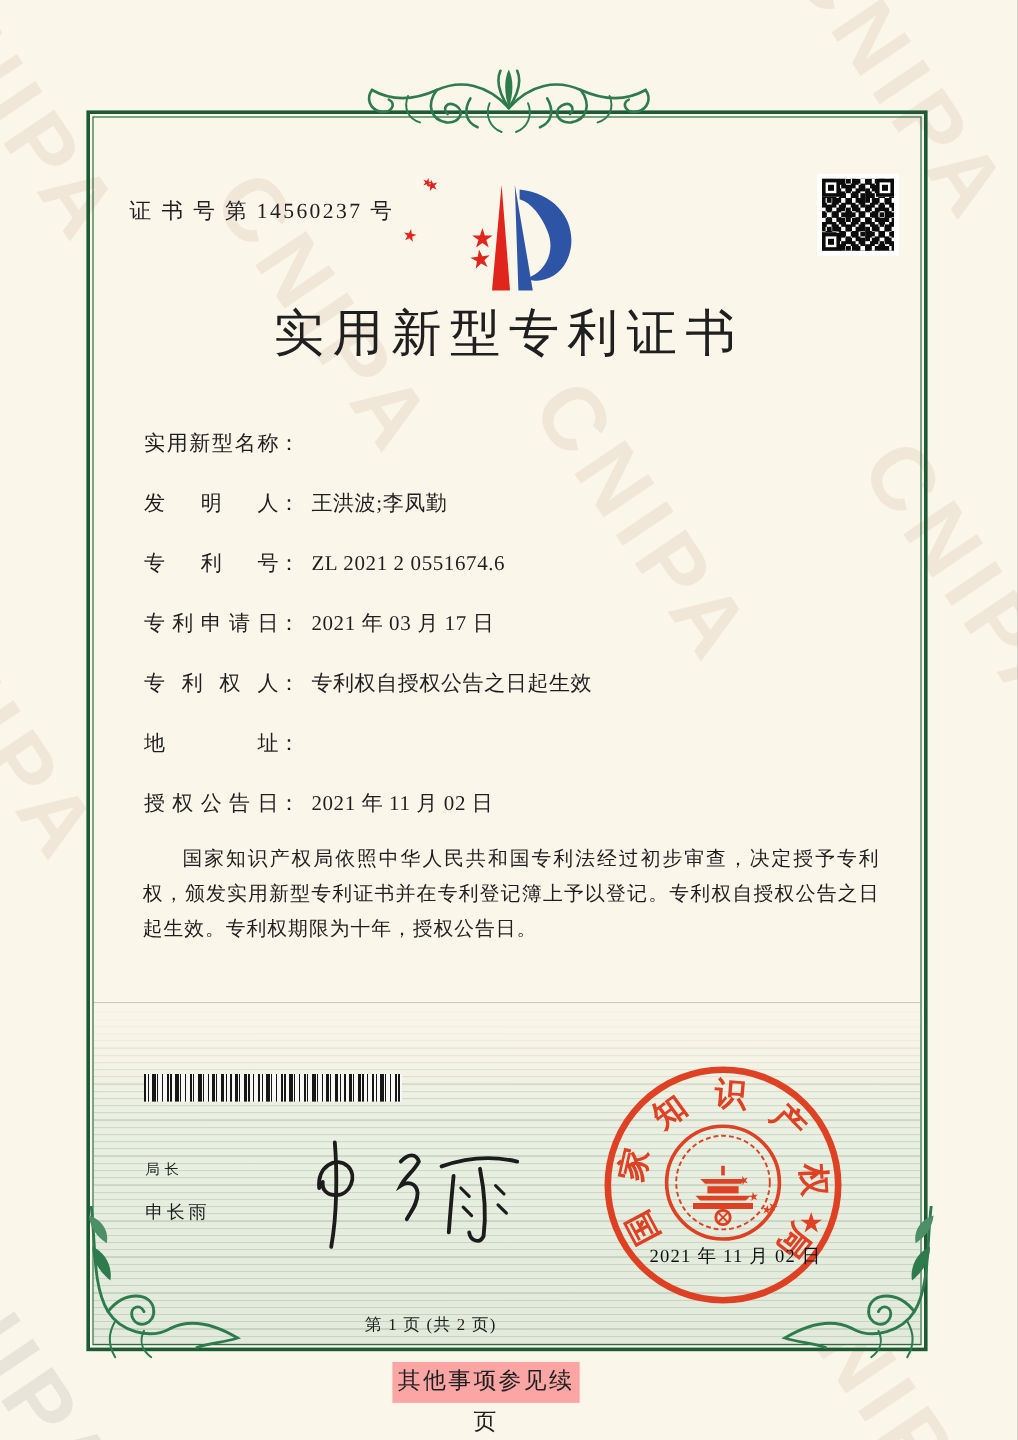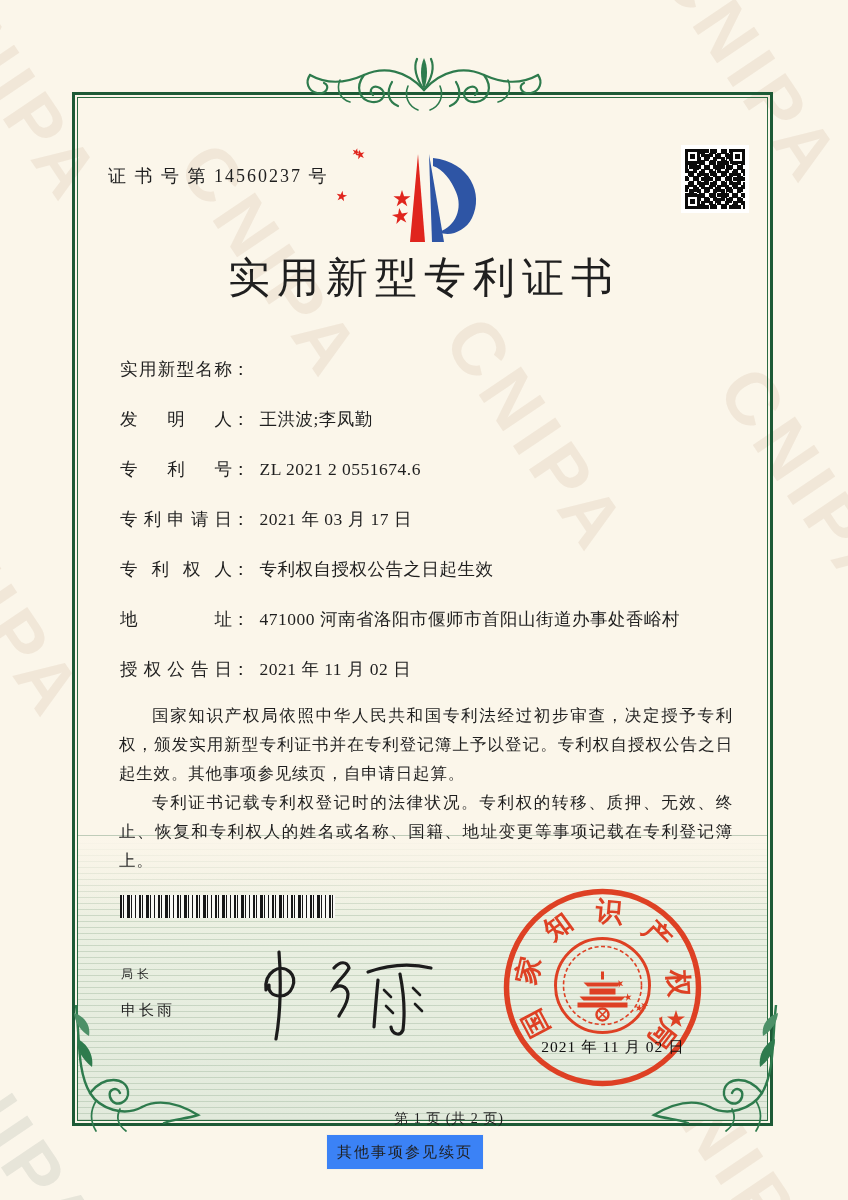--- a/index.html
+++ b/index.html
@@ -94,27 +94,27 @@
   .officer-name  { position:absolute; left:121px; top:1001px; font-size:15px; letter-spacing:3px; z-index:6; }
   .signature { position:absolute; left:248px; top:942px; z-index:6; }
 
   .seal { position:absolute; left:500px; top:885px; z-index:5; opacity:0.96; }
   .seal-date {
     position:absolute; left:523px; top:1037px; width:180px; text-align:center;
     font-size:15.5px; letter-spacing:1px; color:#111; z-index:7; white-space:nowrap;
   }
 
   .page-num {
-    position:absolute; left:304px; top:1095px; width:200px; text-align:right;
-    font-size:14px; letter-spacing:1px; z-index:6;margin-top:15px;
+    position:absolute; left:304px; top:1095px; width:200px; text-align:left;
+    font-size:14px; letter-spacing:1px; z-index:6;
   }
   .cont-box {
     position:absolute; left:327px; top:1135px; width:156px; height:34px; z-index:6;
-    background:#3b82f6; box-shadow:0 0 0 1px rgba(0,0,0,0.02);
-    text-align:center; line-height:34px; font-size:15px; letter-spacing:2px;
+    background:#fca5a5; box-shadow:0 0 0 1px rgba(0,0,0,0.02);
+    text-align:center; line-height:34px; font-size:19px; letter-spacing:2px;
   }
 </style>
 </head>
 <body>
 
 <div class="page">
 
   <div class="wm" style="left:-28px; top:-48px;">CNIPA</div>
   <div class="wm" style="left:712px; top:-66px;">CNIPA</div>
   <div class="wm" style="left:232px; top:128px;">CNIPA</div>
@@ -225,32 +225,30 @@
       <span class="fvalue">2021 年 03 月 17 日</span>
     </div>
     <div class="frow">
       <span class="flabel">专利权人</span>
         <span class="fcolon">：</span>
       <span class="fvalue">专利权自授权公告之日起生效</span>
     </div>
     <div class="frow">
       <span class="flabel">地址</span>
         <span class="fcolon">：</span>
-      <span class="fvalue">471000 河南省洛阳市偃师市首阳山街道办事处香峪村</span>
     </div>
     <div class="frow">
       <span class="flabel">授权公告日</span>
         <span class="fcolon">：</span>
       <span class="fvalue">2021 年 11 月 02 日</span>
     </div>
   </div>
 
   <div class="body-text">
-    <p>国家知识产权局依照中华人民共和国专利法经过初步审查，决定授予专利权，颁发实用新型专利证书并在专利登记簿上予以登记。专利权自授权公告之日起生效。其他事项参见续页，自申请日起算。</p>
-    <p>专利证书记载专利权登记时的法律状况。专利权的转移、质押、无效、终止、恢复和专利权人的姓名或名称、国籍、地址变更等事项记载在专利登记簿上。</p>
+    <p>国家知识产权局依照中华人民共和国专利法经过初步审查，决定授予专利权，颁发实用新型专利证书并在专利登记簿上予以登记。专利权自授权公告之日起生效。专利权期限为十年，授权公告日。</p>
   </div>
 
   <div class="barcode"></div>
 
   <div class="officer-title">局长</div>
   <div class="officer-name">申长雨</div>
 
   <div class="signature">
     <svg width="200" height="100" viewBox="0 0 200 100">
       <g fill="none" stroke="#1c1c1c" stroke-width="3.2" stroke-linecap="round">

